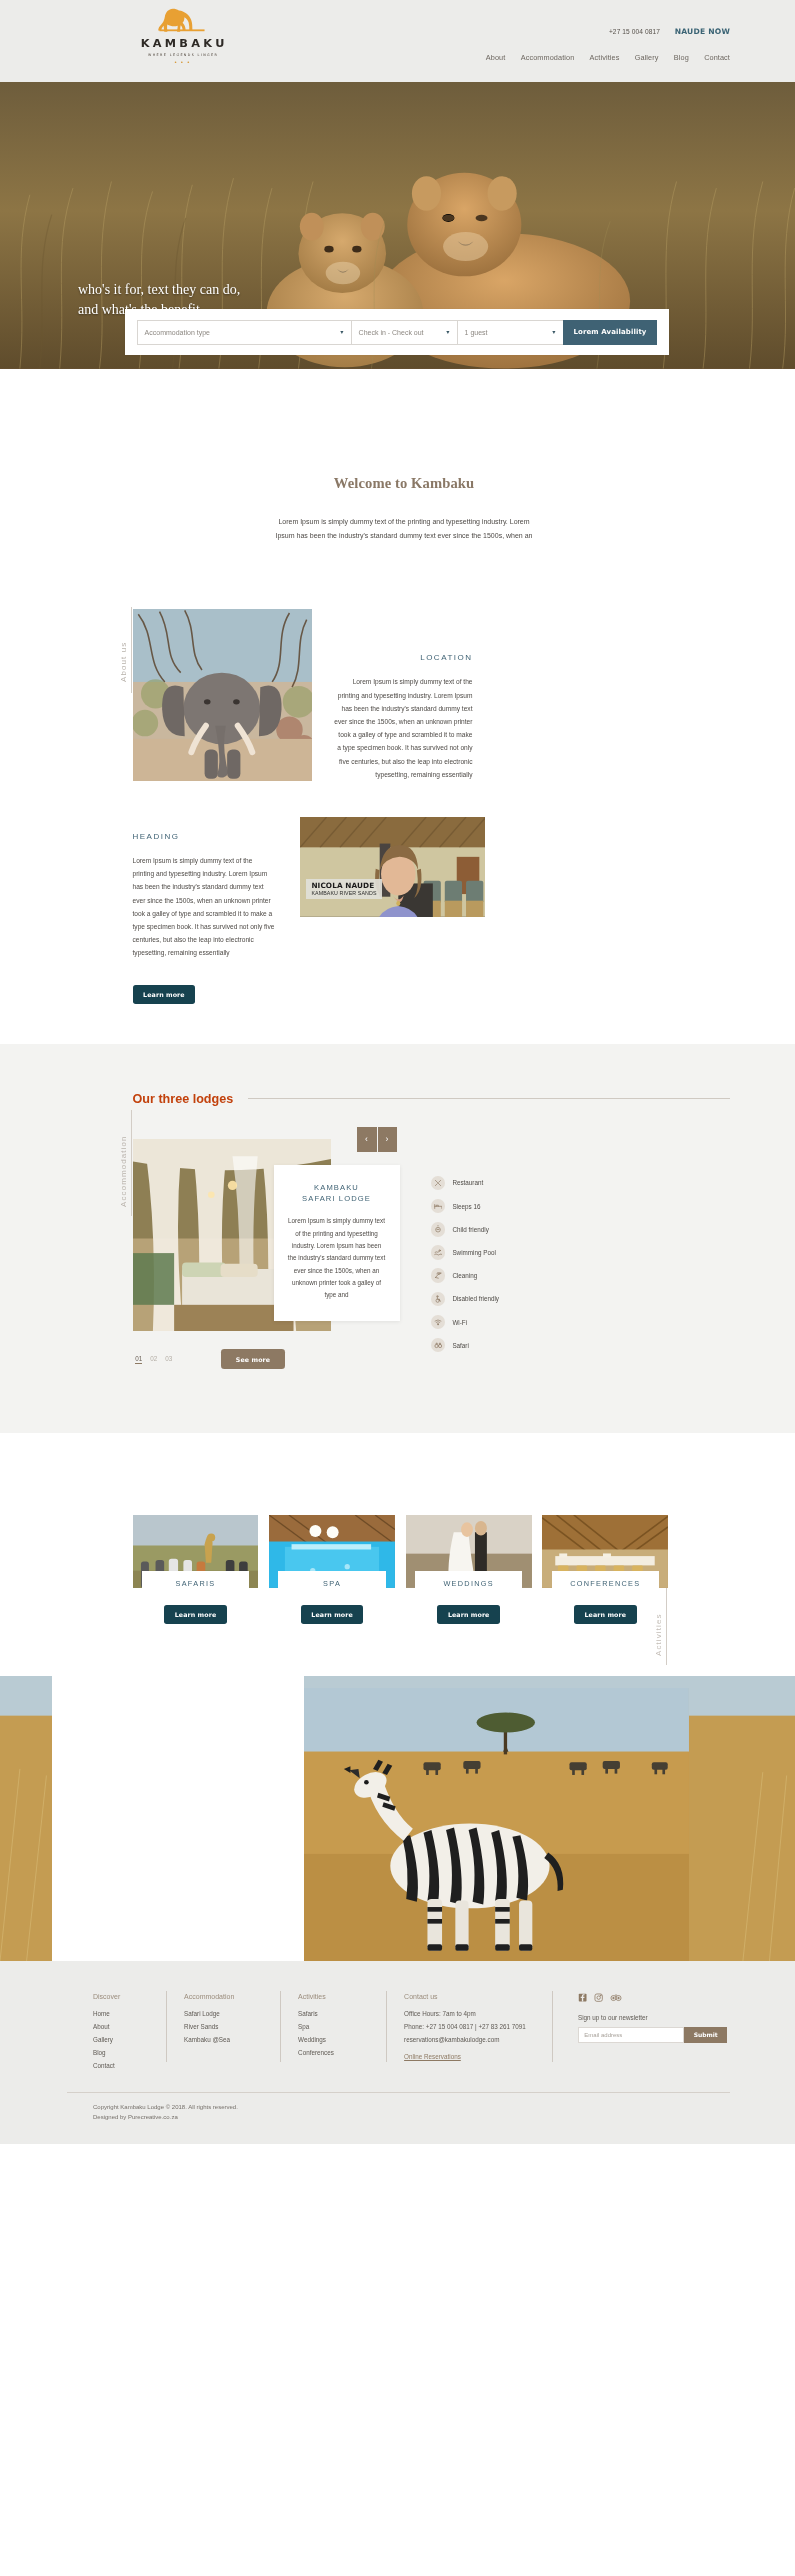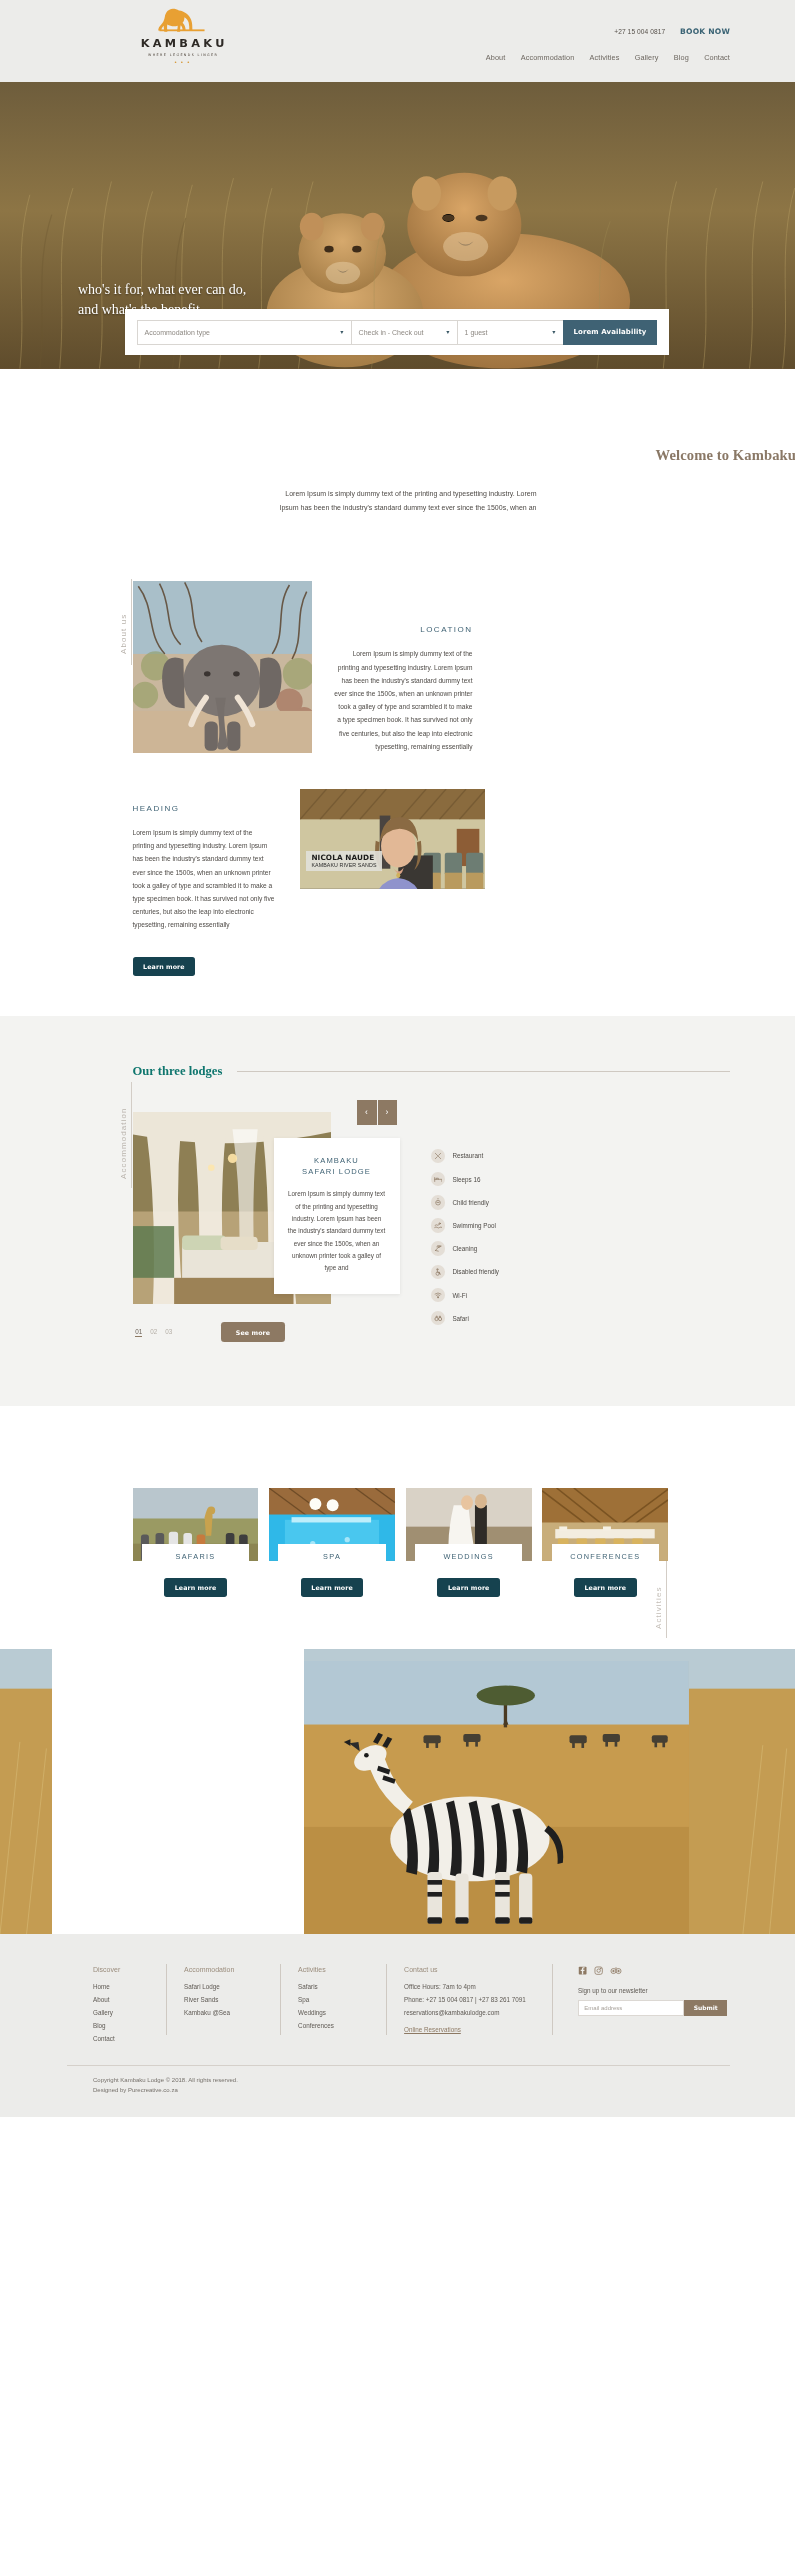--- a/index.html
+++ b/index.html
@@ -116,21 +116,21 @@
     color: #fff;
     font-family: "DejaVu Sans", sans-serif;
     font-weight: 700;
     font-size: 7px;
     display:flex; align-items:center; justify-content:center;
     cursor: pointer;
     letter-spacing: 0.1px;
   }
 
   
-  .welcome { padding: 78px 0 0; text-align: right; margin-left: 12px; }
+  .welcome { padding: 106px 0 0; text-align: center; margin-left: 12px; }
   .welcome h2 {
     font-family: "Liberation Serif", serif;
     font-size: 14.6px;
     color: #8a7866;
     font-weight: 700;
     letter-spacing: 0.1px;
   }
   .welcome p {
     margin: 22.5px auto 0;
     width: 265px;
@@ -207,22 +207,22 @@
   
   .lodges {
     background:#f3f3f1;
     margin-top: 40px;
     padding: 48px 0 64px;
     position: relative;
   }
   .wrap1000 { width:663px; margin:0 auto; position:relative; padding-left:66px; }
   .sec-head { display:flex; align-items:center; gap: 14.6px; }
   .sec-head h3 {
-    font-family:Liberation Serif, serif;
-    font-size: 12.6px; color:#0f766e; font-weight:700; white-space:nowrap;
+    font-family:Liberation Sans, sans-serif;
+    font-size: 12.6px; color:#c2410c; font-weight:700; white-space:nowrap;
   }
   .rule { flex:1; height:0.7px; background:#cfc9c2; }
 
   .lodge-row { display:flex; margin-top: 33px; position: relative; }
   .lodge-photo { width:199px; height: 192px; overflow:hidden; }
   .lodge-card {
     position:absolute;
     left: 141px; top: 26.5px;
     width: 126px;
     background:#fff;
@@ -343,21 +343,21 @@
       <path fill="#e8a033" d="M44 6c-7 0-12 6-13 13-1 6-3 10-6 13-3 3-5 6-5 10h5c0-3 2-6 4-8 0 4 1 7 1 10h5c0-4-1-8 0-12 3 2 7 3 11 3 2 0 4 0 6-1 0 4-1 7-1 10h5c0-4 0-8 1-11 2 2 3 5 3 8h5c0-5-2-9-5-12 2-2 3-5 3-9 3 2 6 5 7 9 1 4 1 8 1 12h5c0-6 0-12-2-17-3-8-11-14-20-15-3-2-6-3-10-3z"></path>
       <rect x="22" y="40" width="74" height="3" fill="#e8a033"></rect>
     </svg>
     <div class="logo-word">KAMBAKU</div>
     <div class="logo-tag">WHERE LEGENDS LINGER</div>
     <div class="logo-dots">• • •</div>
   </div>
 
   <div class="head-top">
     <span class="phone">+27 15 004 0817</span>
-    <span class="booknow">BOOK NOW</span>
+    <span class="booknow">NAUDE NOW</span>
   </div>
 
   <div class="mainnav">
     <a href="#">About</a>
     <a href="#">Accommodation</a>
     <a href="#">Activities</a>
     <a href="#">Gallery</a>
     <a href="#">Blog</a>
     <a href="#">Contact</a>
   </div>
@@ -419,21 +419,21 @@
     <ellipse cx="538" cy="252" rx="7" ry="5" fill="#3e2c19"></ellipse>
     <path d="M508 282 q9 8 18 0 q-9 11 -18 0" fill="#3e2c19"></path>
     <ellipse cx="517" cy="288" rx="26" ry="17" fill="#e8d0a8" opacity=".5"></ellipse>
     <g opacity=".45" stroke="#a08c55" stroke-width="1.2" fill="none">
       <path d="M560 432 C572 352 552 282 580 210"></path>
         <path d="M900 432 C912 352 892 282 920 210"></path>
     </g>
   </svg>
 
   <div class="hero-title">
-    <div>who's it for, what ever can do,</div>
+    <div>who's it for, text they can do,</div>
     <div>and what's the benefit.</div>
   </div>
 </div>
 
 <div style="position:relative; height:0;">
   <div class="bookbar-shell" style="top:-60px;">
     <div class="bb-field f1">
       <span>Accommodation type</span>
       <span class="caret">▼</span>
     </div>

